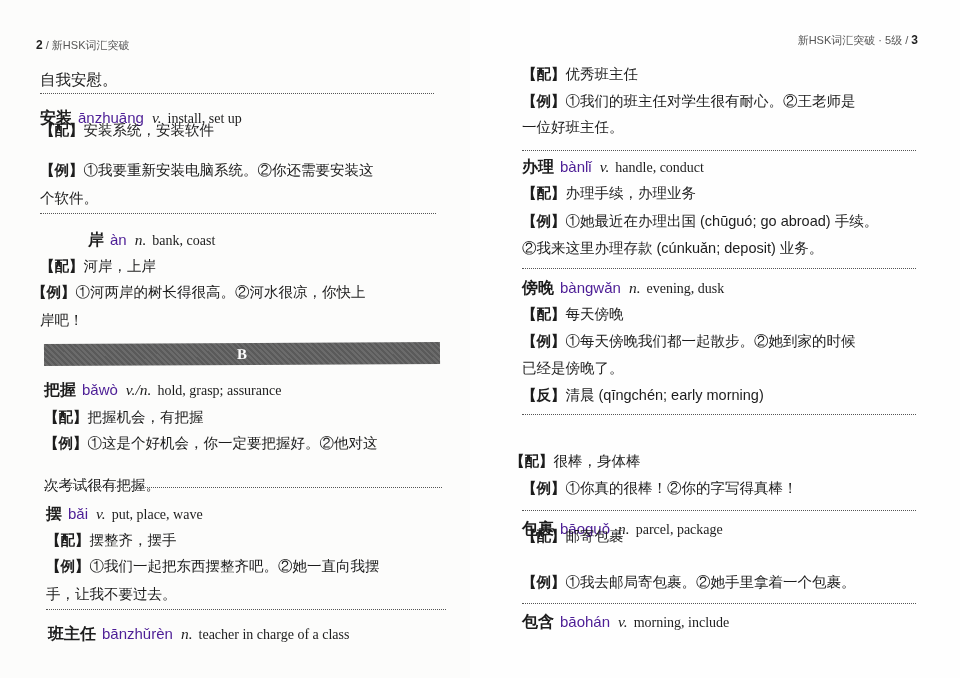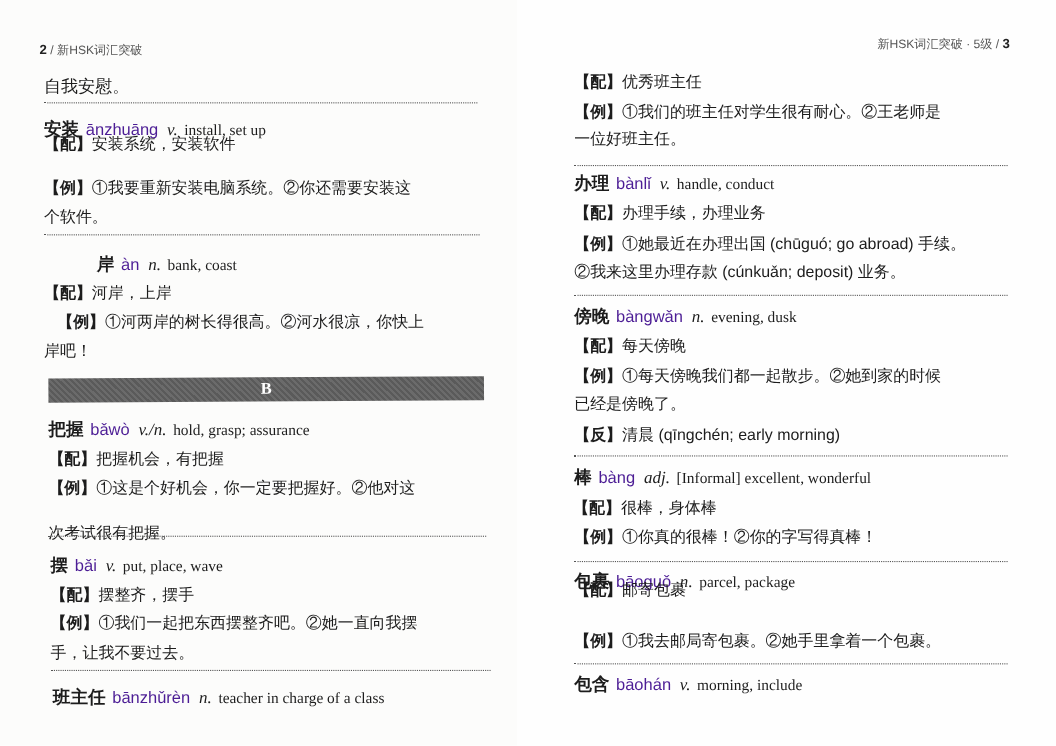--- a/index.html
+++ b/index.html
@@ -66,21 +66,21 @@
   </div>
   <div class="line txt" style="left:40px; top:188px;">个软件。</div>
   <div class="divider" style="left:40px; top:213px; width:396px;"></div>
 
   <div class="line" style="left:40px; top:230px;margin-left:48px;">
     <span class="hw">岸</span><span class="py">àn</span><span class="pos">n.</span><span class="def">bank, coast</span>
   </div>
   <div class="line" style="left:40px; top:256px;">
     <span class="tag">【配】</span><span class="txt">河岸，上岸</span>
   </div>
-  <div class="line" style="left:52px; top:282px;">
+  <div class="line" style="left:32px; top:282px;">
     <span class="tag">【例】</span><span class="txt">①河两岸的树长得很高。②河水很凉，你快上</span>
   </div>
   <div class="line txt" style="left:40px; top:310px;">岸吧！</div>
 
   <div class="section-bar">B</div>
 
   <div class="line" style="left:44px; top:380px;">
     <span class="hw">把握</span><span class="py">bǎwò</span><span class="pos">v./n.</span><span class="def">hold, grasp; assurance</span>
   </div>
   <div class="line" style="left:44px; top:407px;">
@@ -145,24 +145,21 @@
   </div>
   <div class="line" style="left:52px; top:331px;">
     <span class="tag">【例】</span><span class="txt">①每天傍晚我们都一起散步。②她到家的时候</span>
   </div>
   <div class="line txt" style="left:52px; top:358px;">已经是傍晚了。</div>
   <div class="line" style="left:52px; top:385px;">
     <span class="tag">【反】</span><span class="txt">清晨 (qīngchén; early morning)</span>
   </div>
   <div class="divider" style="left:52px; top:414px; width:394px;"></div>
 
-  <div class="line" style="left:52px; top:424px;">
-    <span class="hw">棒</span><span class="py">bàng</span><span class="pos">adj.</span><span class="def">[Informal] excellent, wonderful</span>
-  </div>
-  <div class="line" style="left:51px; top:451px;">
+  <div class="line" style="left:40px; top:451px;">
     <span class="tag">【配】</span><span class="txt">很棒，身体棒</span>
   </div>
   <div class="line" style="left:52px; top:478px;">
     <span class="tag">【例】</span><span class="txt">①你真的很棒！②你的字写得真棒！</span>
   </div>
   <div class="divider" style="left:52px; top:510px; width:394px;"></div>
 
   <div class="line" style="left:52px; top:519px;">
     <span class="hw">包裹</span><span class="py">bāoguǒ</span><span class="pos">n.</span><span class="def">parcel, package</span>
   </div>

